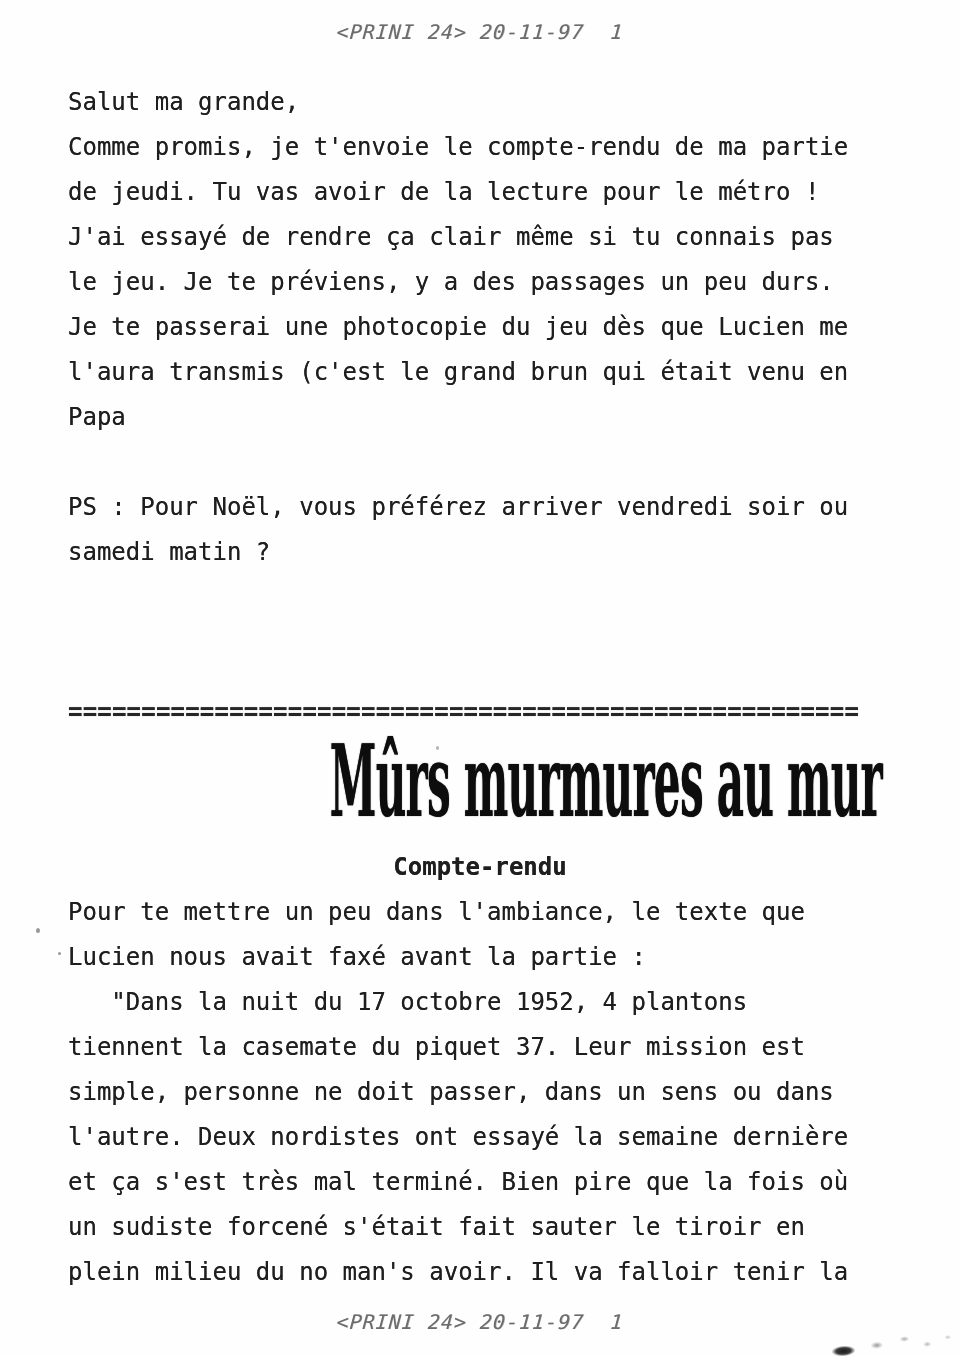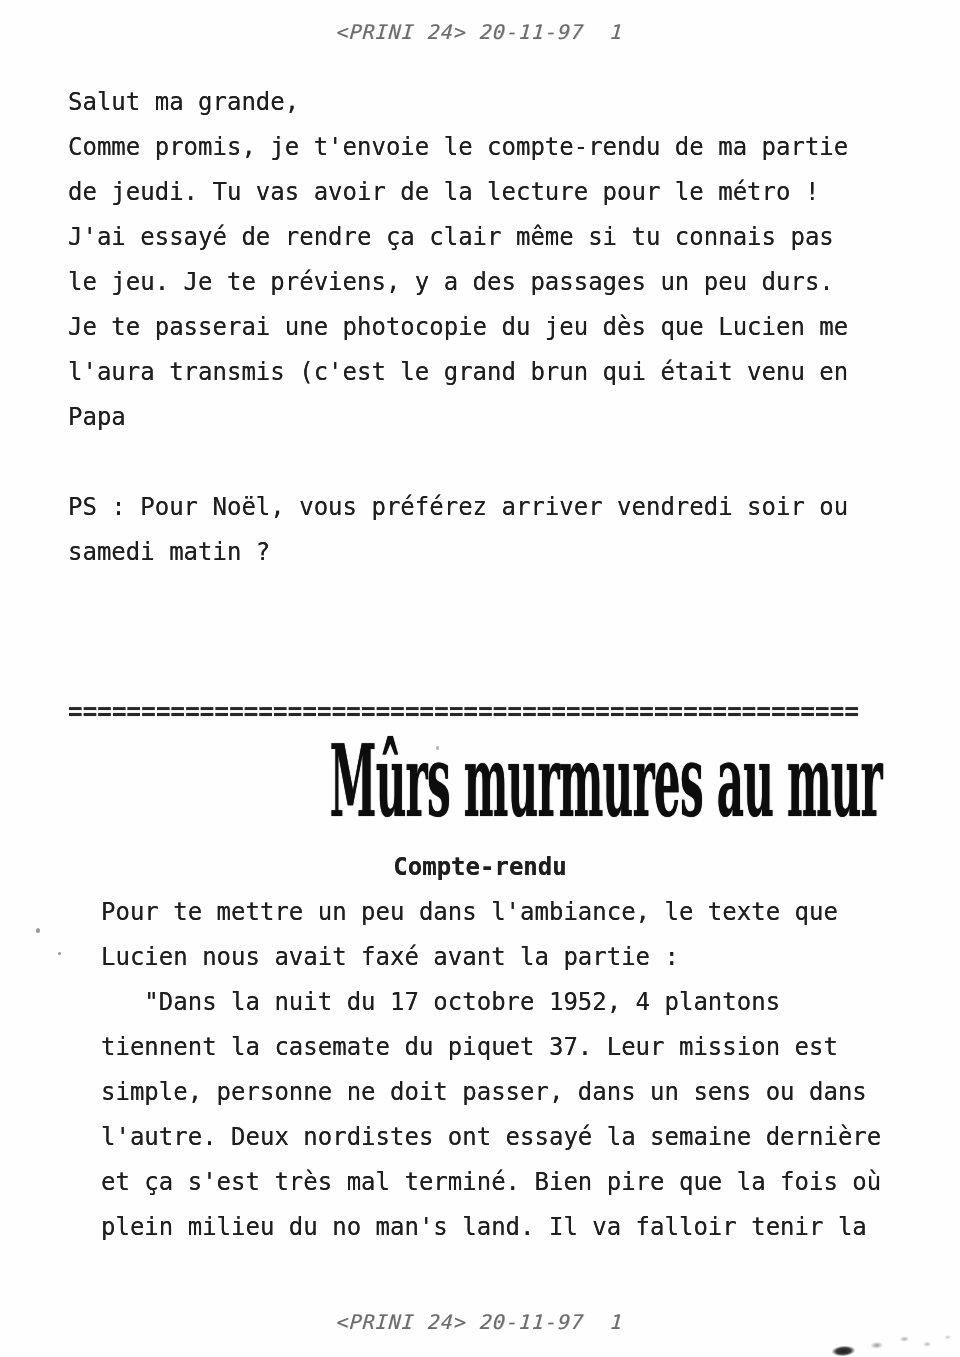--- a/index.html
+++ b/index.html
@@ -29,21 +29,21 @@
     text-shadow: 0.6px 0 0 rgba(77,77,77,0.5);
   }
   .stamp-top { top: 10px; }
   .stamp-bottom { top: 1300px; }
   .textblock {
     position: absolute;
     left: 68px;
     right: 60px;
   }
   .letter-block  { top: 52px; margin-top: 28px; }
-  .report-block  { top: 890px; margin-left: 33px; }
+  .report-block  { top: 890px; }
   .tline {
     height: 45px;
     line-height: 45px;
     font-size: 24px;
     white-space: pre;
     text-shadow: 0 0 0.6px rgba(20,20,20,0.75);
   }
   .divider {
     position: absolute;
     top: 690px;
@@ -145,21 +145,22 @@
   <div class="subtitle-row">Compte-rendu</div>
 
   <div class="textblock report-block">
       <div class="tline">Pour te mettre un peu dans l'ambiance, le texte que</div>
       <div class="tline">Lucien nous avait faxé avant la partie :</div>
       <div class="tline">   "Dans la nuit du 17 octobre 1952, 4 plantons</div>
       <div class="tline">tiennent la casemate du piquet 37. Leur mission est</div>
       <div class="tline">simple, personne ne doit passer, dans un sens ou dans</div>
       <div class="tline">l'autre. Deux nordistes ont essayé la semaine dernière</div>
       <div class="tline">et ça s'est très mal terminé. Bien pire que la fois où</div>
-      <div class="tline">plein milieu du no man's land. Il va falloir tenir la</div>
+      <div class="tline">un sudiste forcené s'était fait sauter le tiroir en</div>
+      <div class="tline">plein milieu du no man's avoir. Il va falloir tenir la</div>
     </div>
 
   <div class="fax-stamp stamp-bottom">&lt;PRINI 24&gt; 20-11-97  1</div>
 
   <span class="artifact-dot dot-a"></span>
   <span class="artifact-dot dot-b"></span>
   <span class="artifact-dot dot-c"></span>
   <div class="ink-smudge"></div>
 
 </div>

